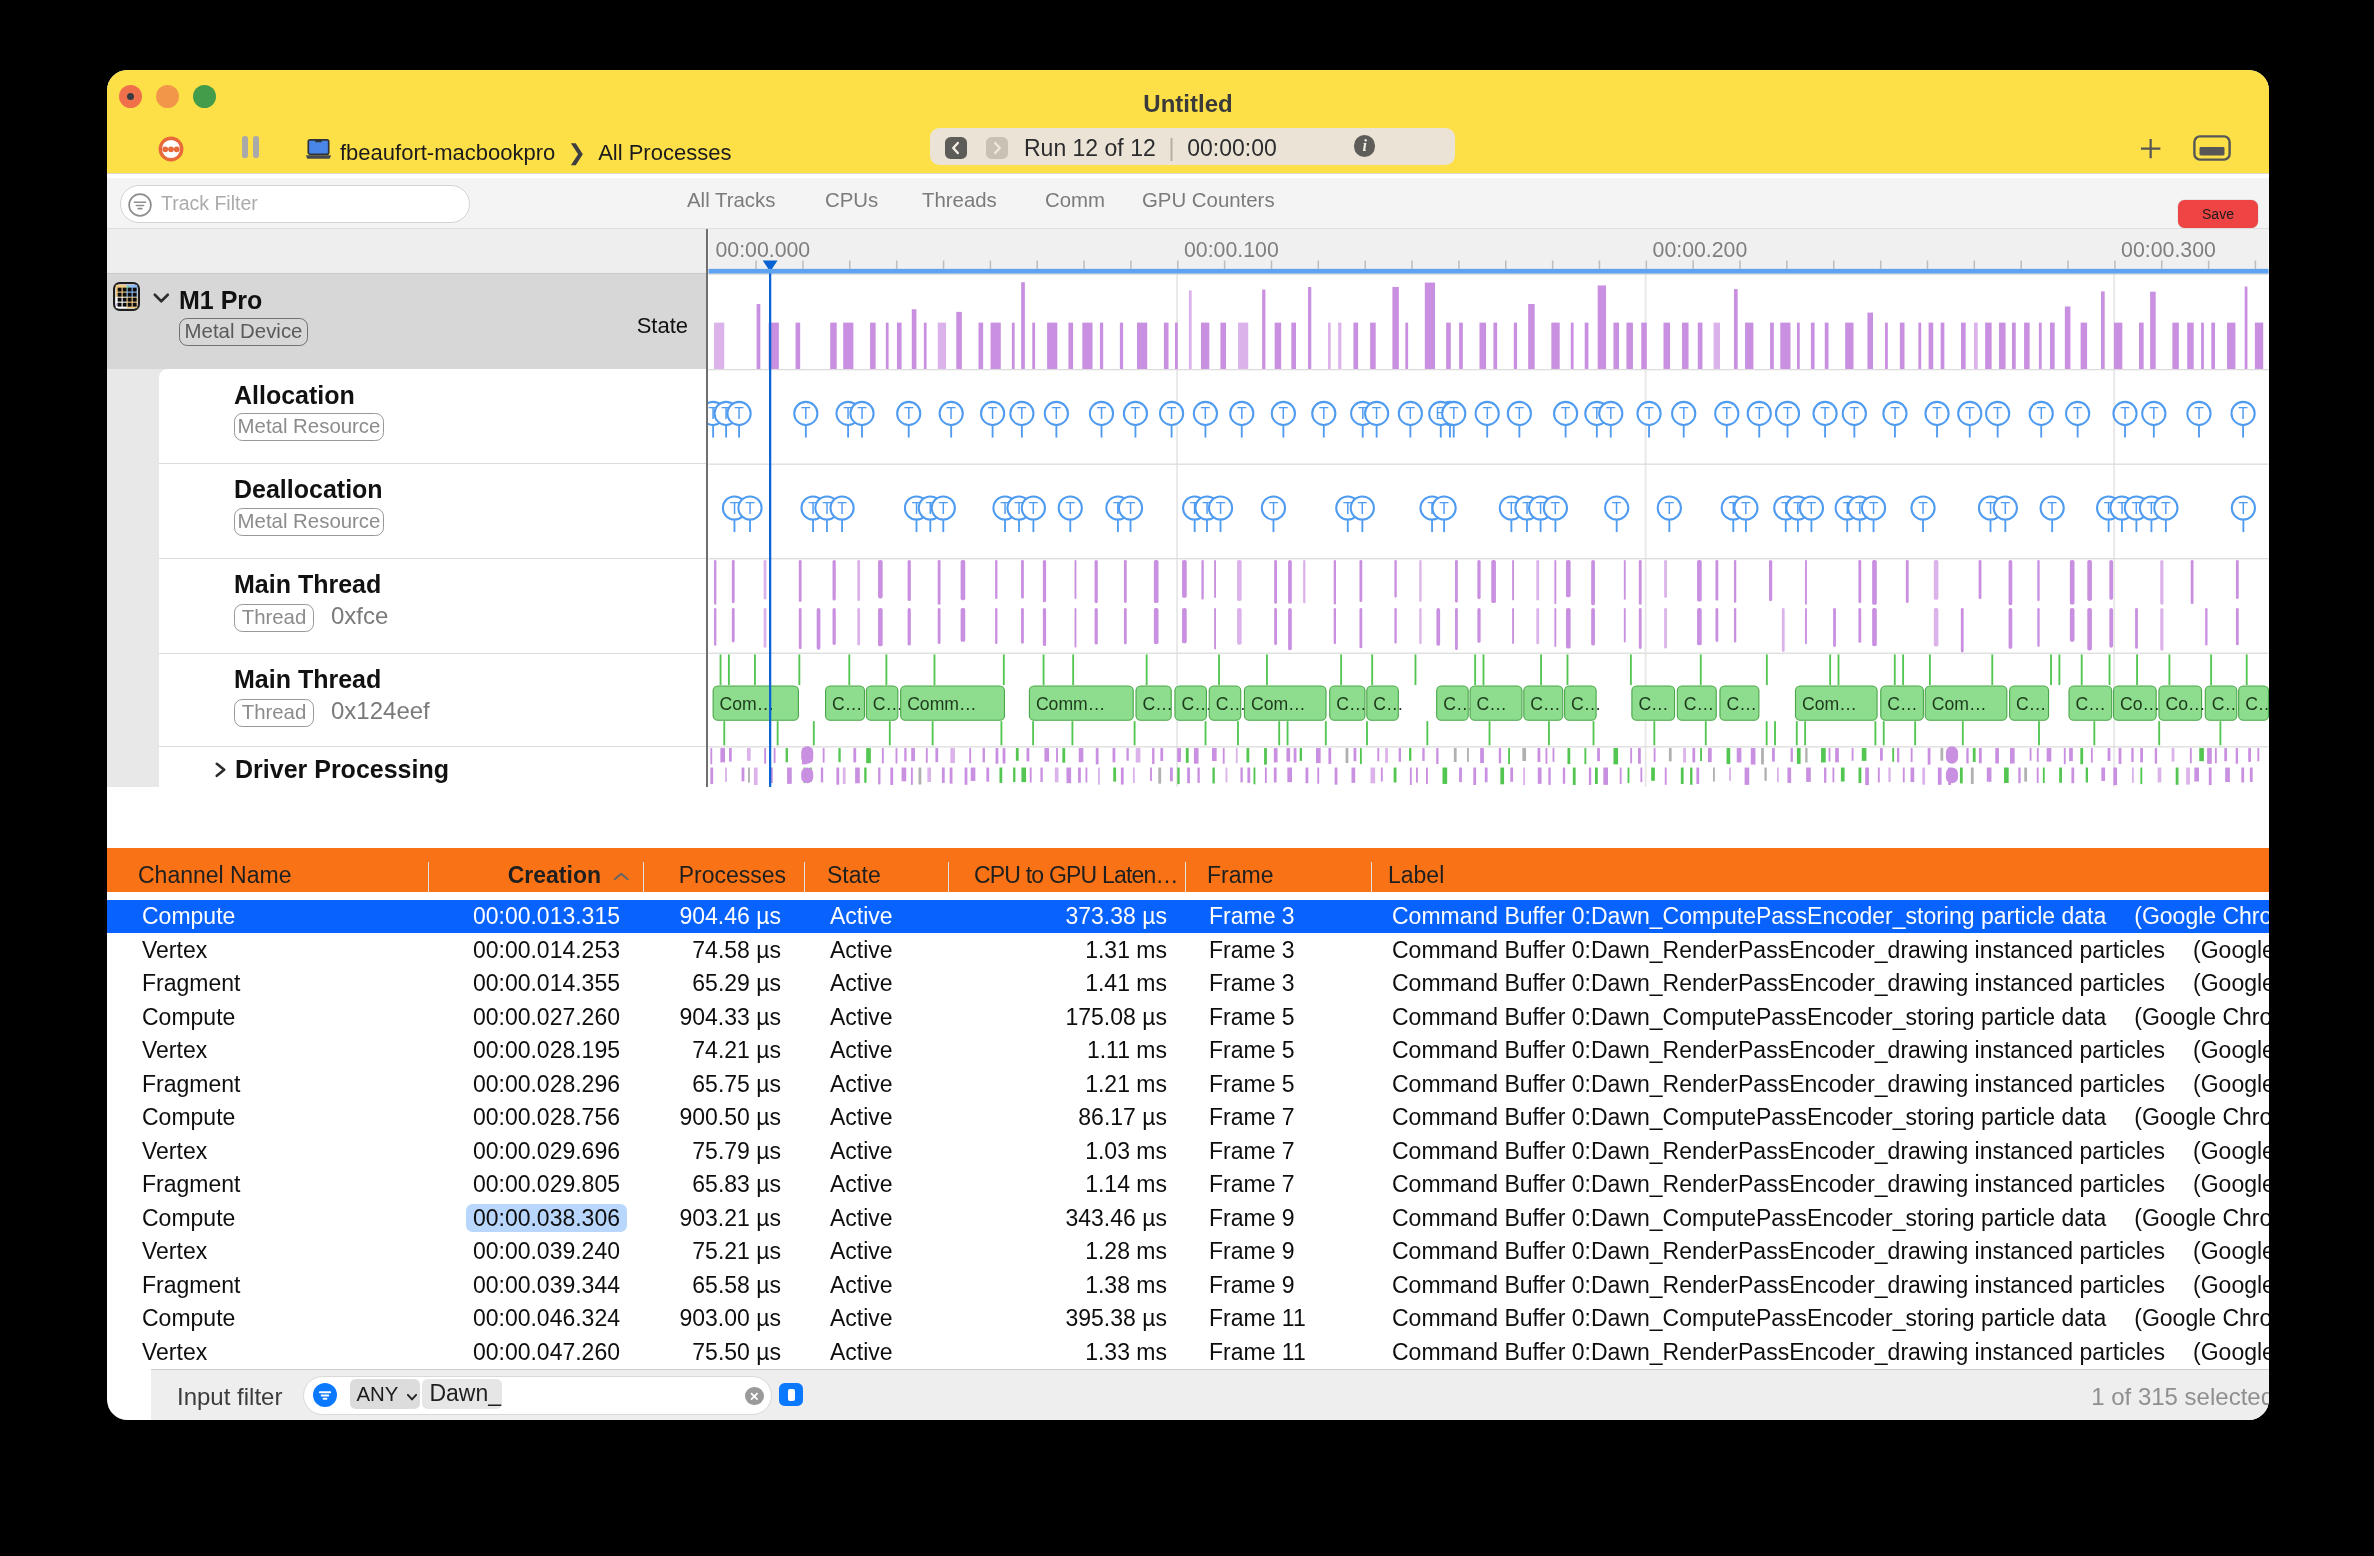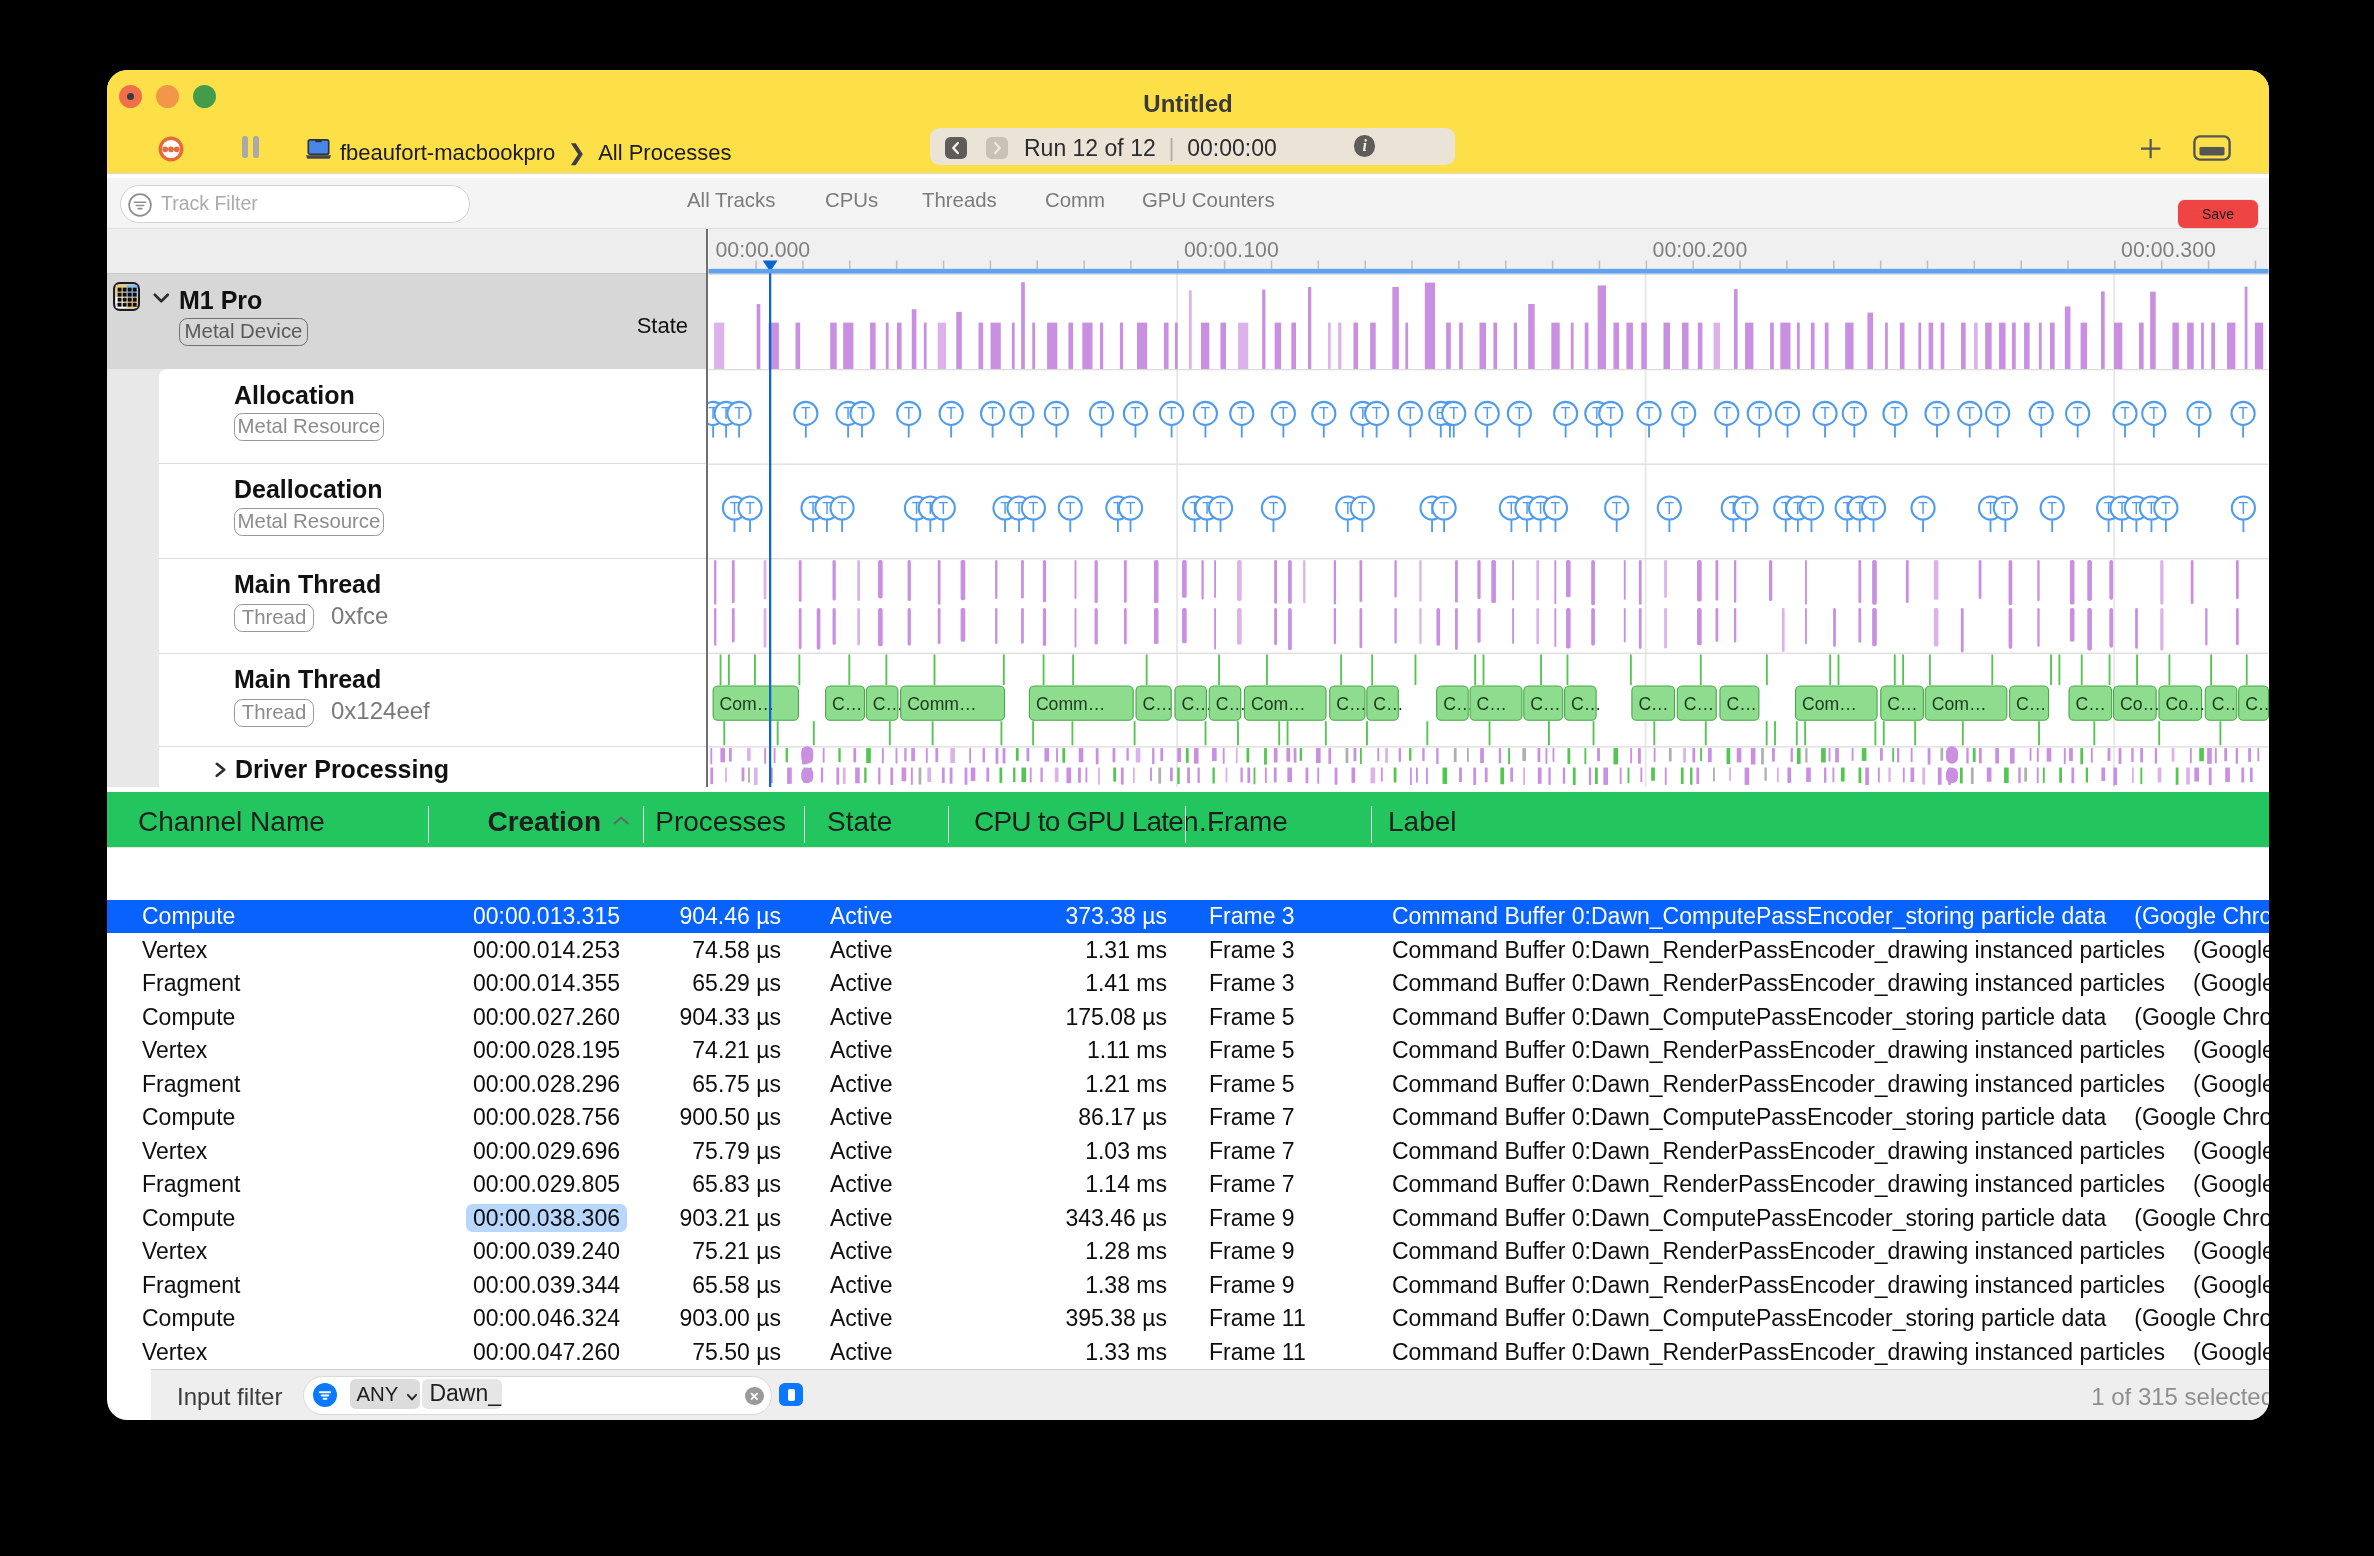--- a/index.html
+++ b/index.html
@@ -31,21 +31,21 @@
 #vdivider { position:absolute; left:599px; top:159px; width:1.9px; height:558px; background:#6f6f6f; }
 .ttl { position:absolute; font-size:25px; font-weight:700; color:#111; }
 .badge { position:absolute; height:28px; border:1.9px solid #989898; border-radius:8.3px; font-size:20.4px; color:#8c8c8c; line-height:24px; text-align:center; }
 .badge.dark { border-color:#707070; color:#5a5a5a; }
 .graytxt { position:absolute; font-size:24px; color:#7a7a7a; }
 
 #gpubar { position:absolute; left:0; top:717px; width:2162px; height:49px; background:#f1f0f1; border-top:0.9px solid #c7c7c7; border-bottom:0.9px solid #d5d5d5; }
 #gpubar .t { position:absolute; left:10.2px; top:11px; font-size:22px; color:#1d1d1f; }
 #gpudiv { position:absolute; left:160px; top:2.8px; width:0.9px; height:42px; background:#cecece; }
 
-#thead { position:absolute; left:0; top:722px; width:2162px; height:56px; background:#22c55e; border-bottom:0.9px solid #e2e2e2; font-size:28px; color:#1f1f1f; }
+#thead { position:absolute; left:0; top:778px; width:2162px; height:56px; background:#f97316; border-bottom:0.9px solid #e2e2e2; font-size:23px; color:#1f1f1f; }
 #thead div { position:absolute; top:14px; }
 .hdiv { position:absolute; top:9.3px; width:0.9px; height:37px; background:#e0e0e0; }
 #tbody { position:absolute; left:0; top:822px; width:2162px; height:477px; background:#fff; overflow:hidden; }
 .trow { position:absolute; left:0; width:2162px; height:33px; font-size:23px; color:#0e0e0e; }
 .trow div { position:absolute; top:2.8px; white-space:nowrap; }
 .trow.sel { background:#0862fe; color:#fff; }
 .c-name { left:35px; }
 .c-cre  { left:235px; width:278px; text-align:right; }
 .c-dur  { left:396px; width:278px; text-align:right; }
 .c-sta  { left:723px; }

